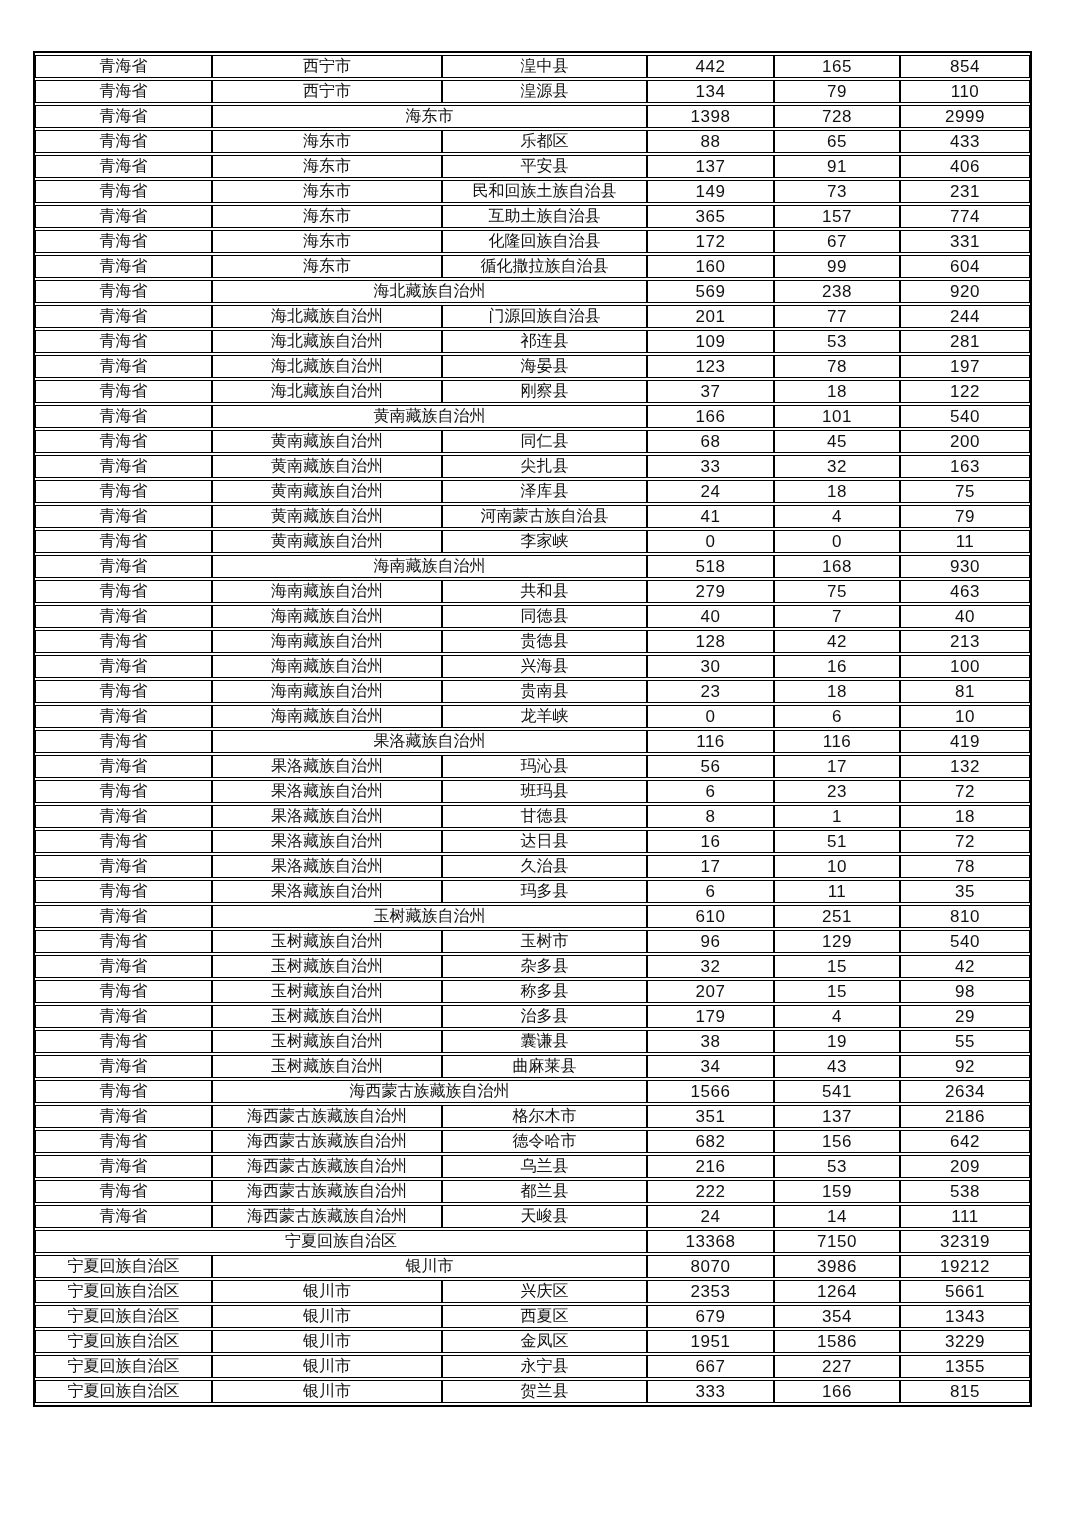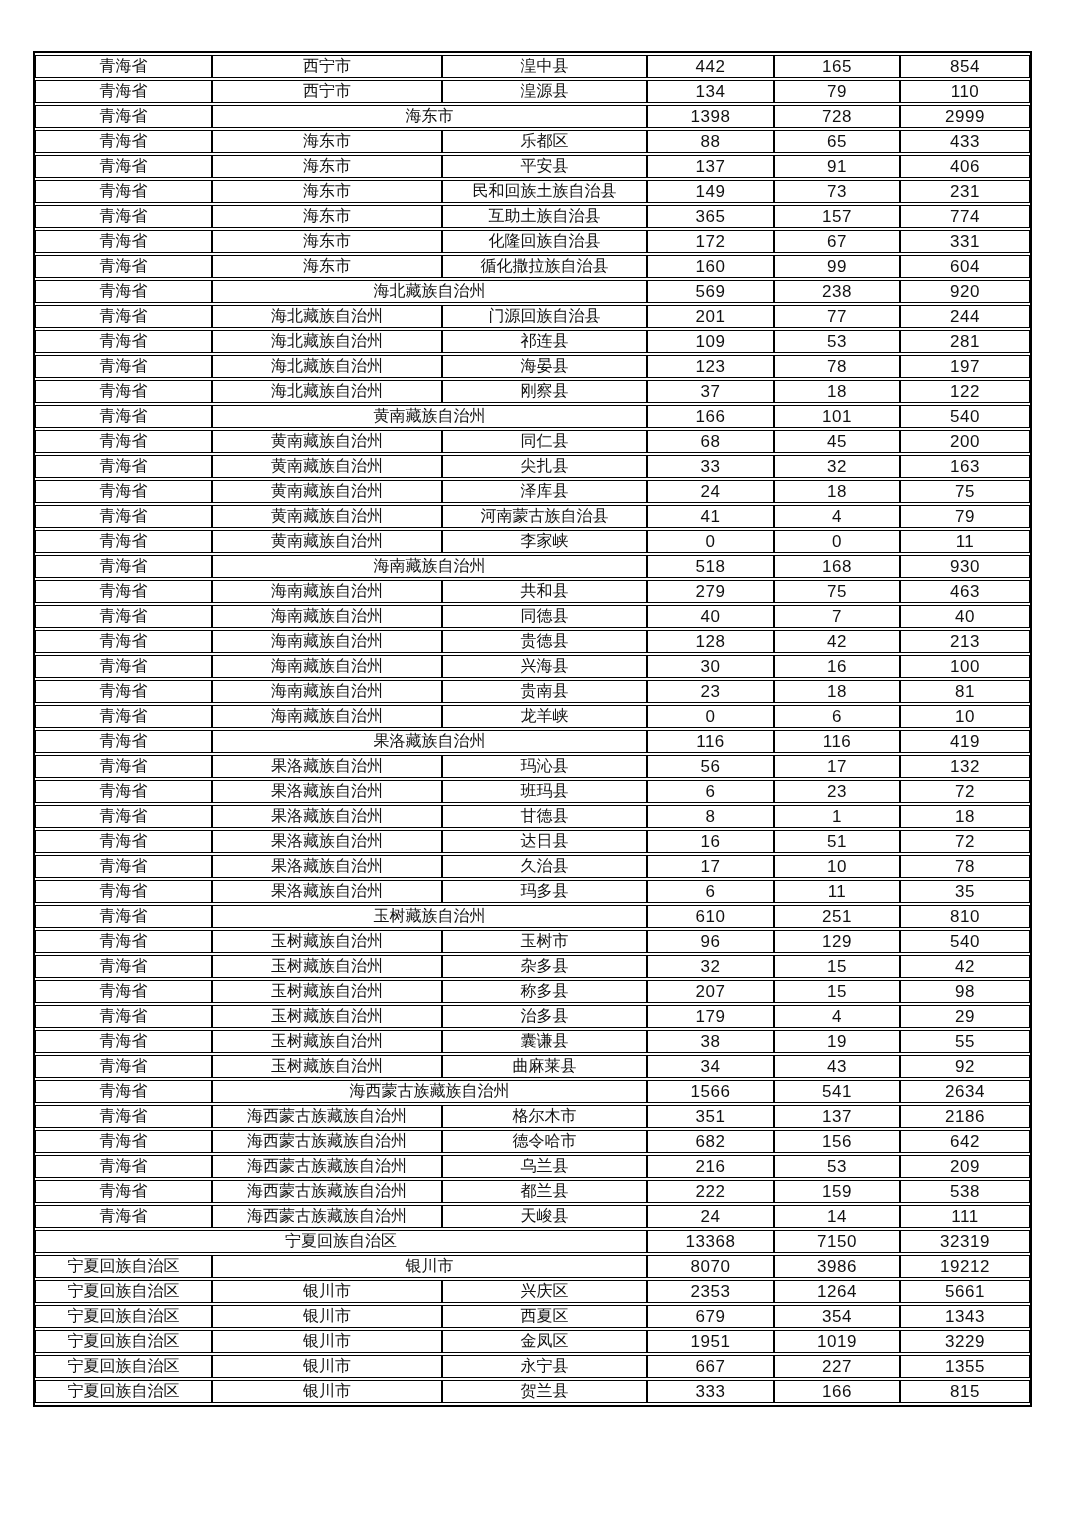--- a/index.html
+++ b/index.html
@@ -447,21 +447,21 @@
           <td colspan="1" class="txt">西夏区</td>
           <td class="num">679</td>
           <td class="num">354</td>
           <td class="num">1343</td>
         </tr>
         <tr>
           <td colspan="1" class="txt">宁夏回族自治区</td>
           <td colspan="1" class="txt">银川市</td>
           <td colspan="1" class="txt">金凤区</td>
           <td class="num">1951</td>
-          <td class="num">1019</td>
+          <td class="num">1586</td>
           <td class="num">3229</td>
         </tr>
         <tr>
           <td colspan="1" class="txt">宁夏回族自治区</td>
           <td colspan="1" class="txt">银川市</td>
           <td colspan="1" class="txt">永宁县</td>
           <td class="num">667</td>
           <td class="num">227</td>
           <td class="num">1355</td>
         </tr>

